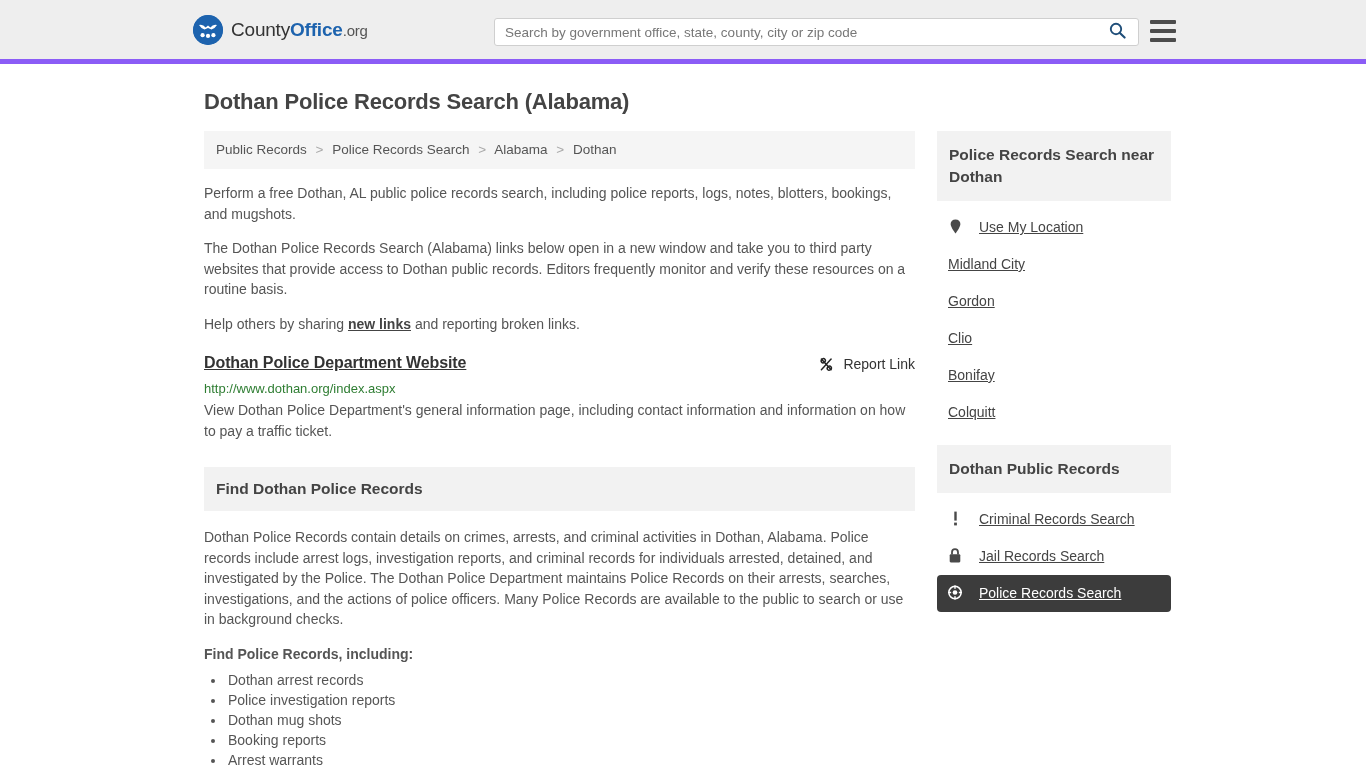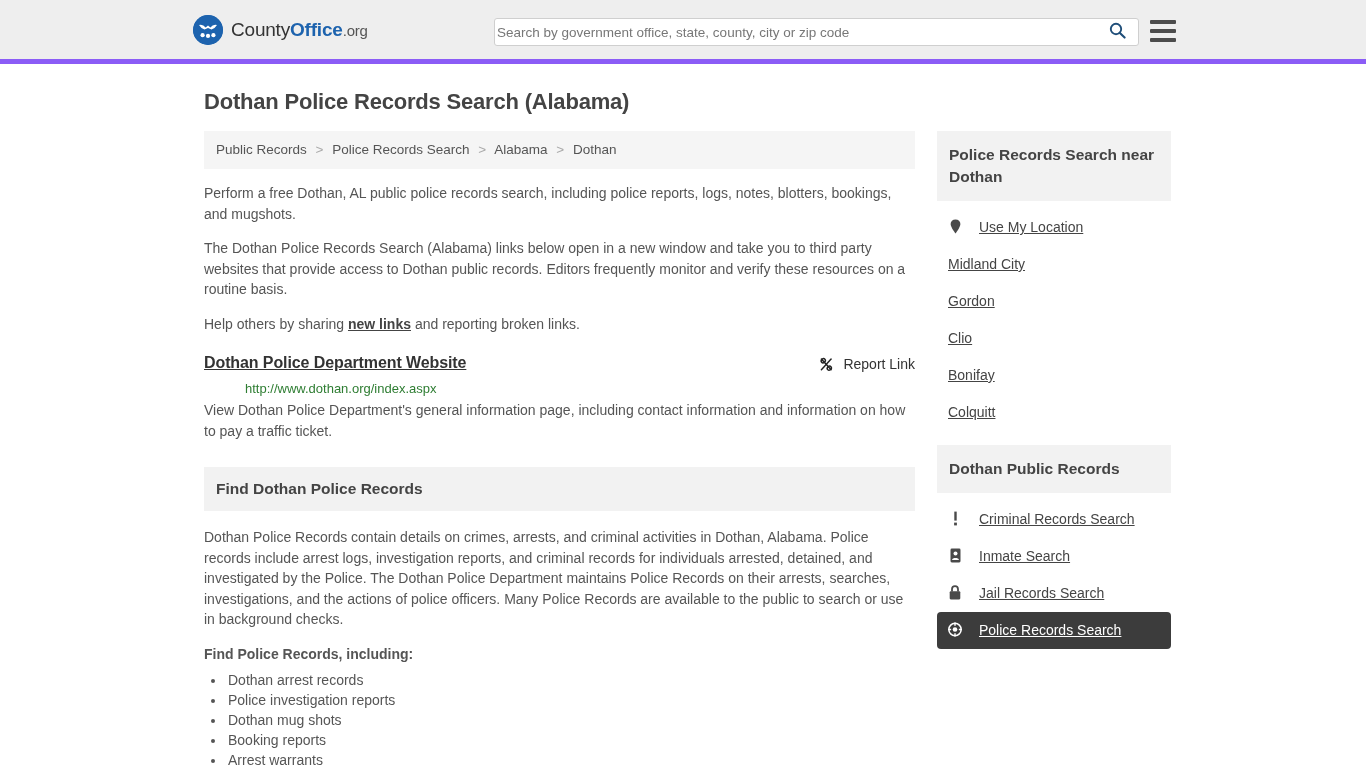--- a/index.html
+++ b/index.html
@@ -55,21 +55,21 @@
     border: 1px solid #cfcfcf;
     border-radius: 3px;
     display: flex;
     align-items: center;
   }
   .search-input {
     border: 0;
     outline: none;
     flex: 1;
     height: 100%;
-    padding: 0 2px;
+    padding: 0 10px;
     font-size: 13.5px;
     color: #444;
     font-family: "Liberation Sans", sans-serif;
     background: transparent;
   }
   .search-input::placeholder { color: #777777; }
   .search-btn {
     width: 36px; height: 100%;
     border: 0; background: transparent;
     cursor: pointer;
@@ -150,21 +150,20 @@
     text-decoration: none;
     white-space: nowrap;
     padding-top: 2px;
   }
   .result-url {
     display: block;
     font-size: 13px;
     color: #2e7d32;
     margin-top: 5px;
     text-decoration: none;
-    margin-left: 41px;
   }
   .result-desc {
     font-size: 14px;
     line-height: 20.5px;
     color: #555555;
     margin-top: 4px;
   }
 
   
   .section-head {
@@ -365,30 +364,20 @@
           <div class="card-item">
             <span class="ico">
               <svg width="5" height="15" viewBox="0 0 5 15" aria-hidden="true">
                 <rect x="1.3" y="0.6" width="2.4" height="9" fill="#4a4a4a"></rect>
                 <rect x="1.1" y="11.6" width="2.8" height="2.8" fill="#4a4a4a"></rect>
               </svg>
             </span>
             <a href="#">Criminal Records Search</a>
           </div>
 
-          <div class="card-item">
-            <span class="ico">
-              <svg width="11" height="15" viewBox="0 0 11 15" aria-hidden="true">
-                <rect x="0.5" y="0.6" width="10" height="13.8" rx="1.3" fill="#4a4a4a"></rect>
-                <circle cx="5.5" cy="5.4" r="2" fill="#ffffff"></circle>
-                <path d="M2.1 11.9 C2.1 9.5 8.9 9.5 8.9 11.9 Z" fill="#ffffff"></path>
-              </svg>
-            </span>
-            <a href="#">Inmate Search</a>
-          </div>
 
           <div class="card-item">
             <span class="ico">
               <svg width="12" height="15" viewBox="0 0 12 15" aria-hidden="true">
                 <path d="M3 6.4 V4.2 A3 3 0 0 1 9 4.2 V6.4" fill="none" stroke="#4a4a4a" stroke-width="1.8"></path>
                 <rect x="0.7" y="6.2" width="10.6" height="8.2" rx="1.1" fill="#4a4a4a"></rect>
               </svg>
             </span>
             <a href="#">Jail Records Search</a>
           </div>

